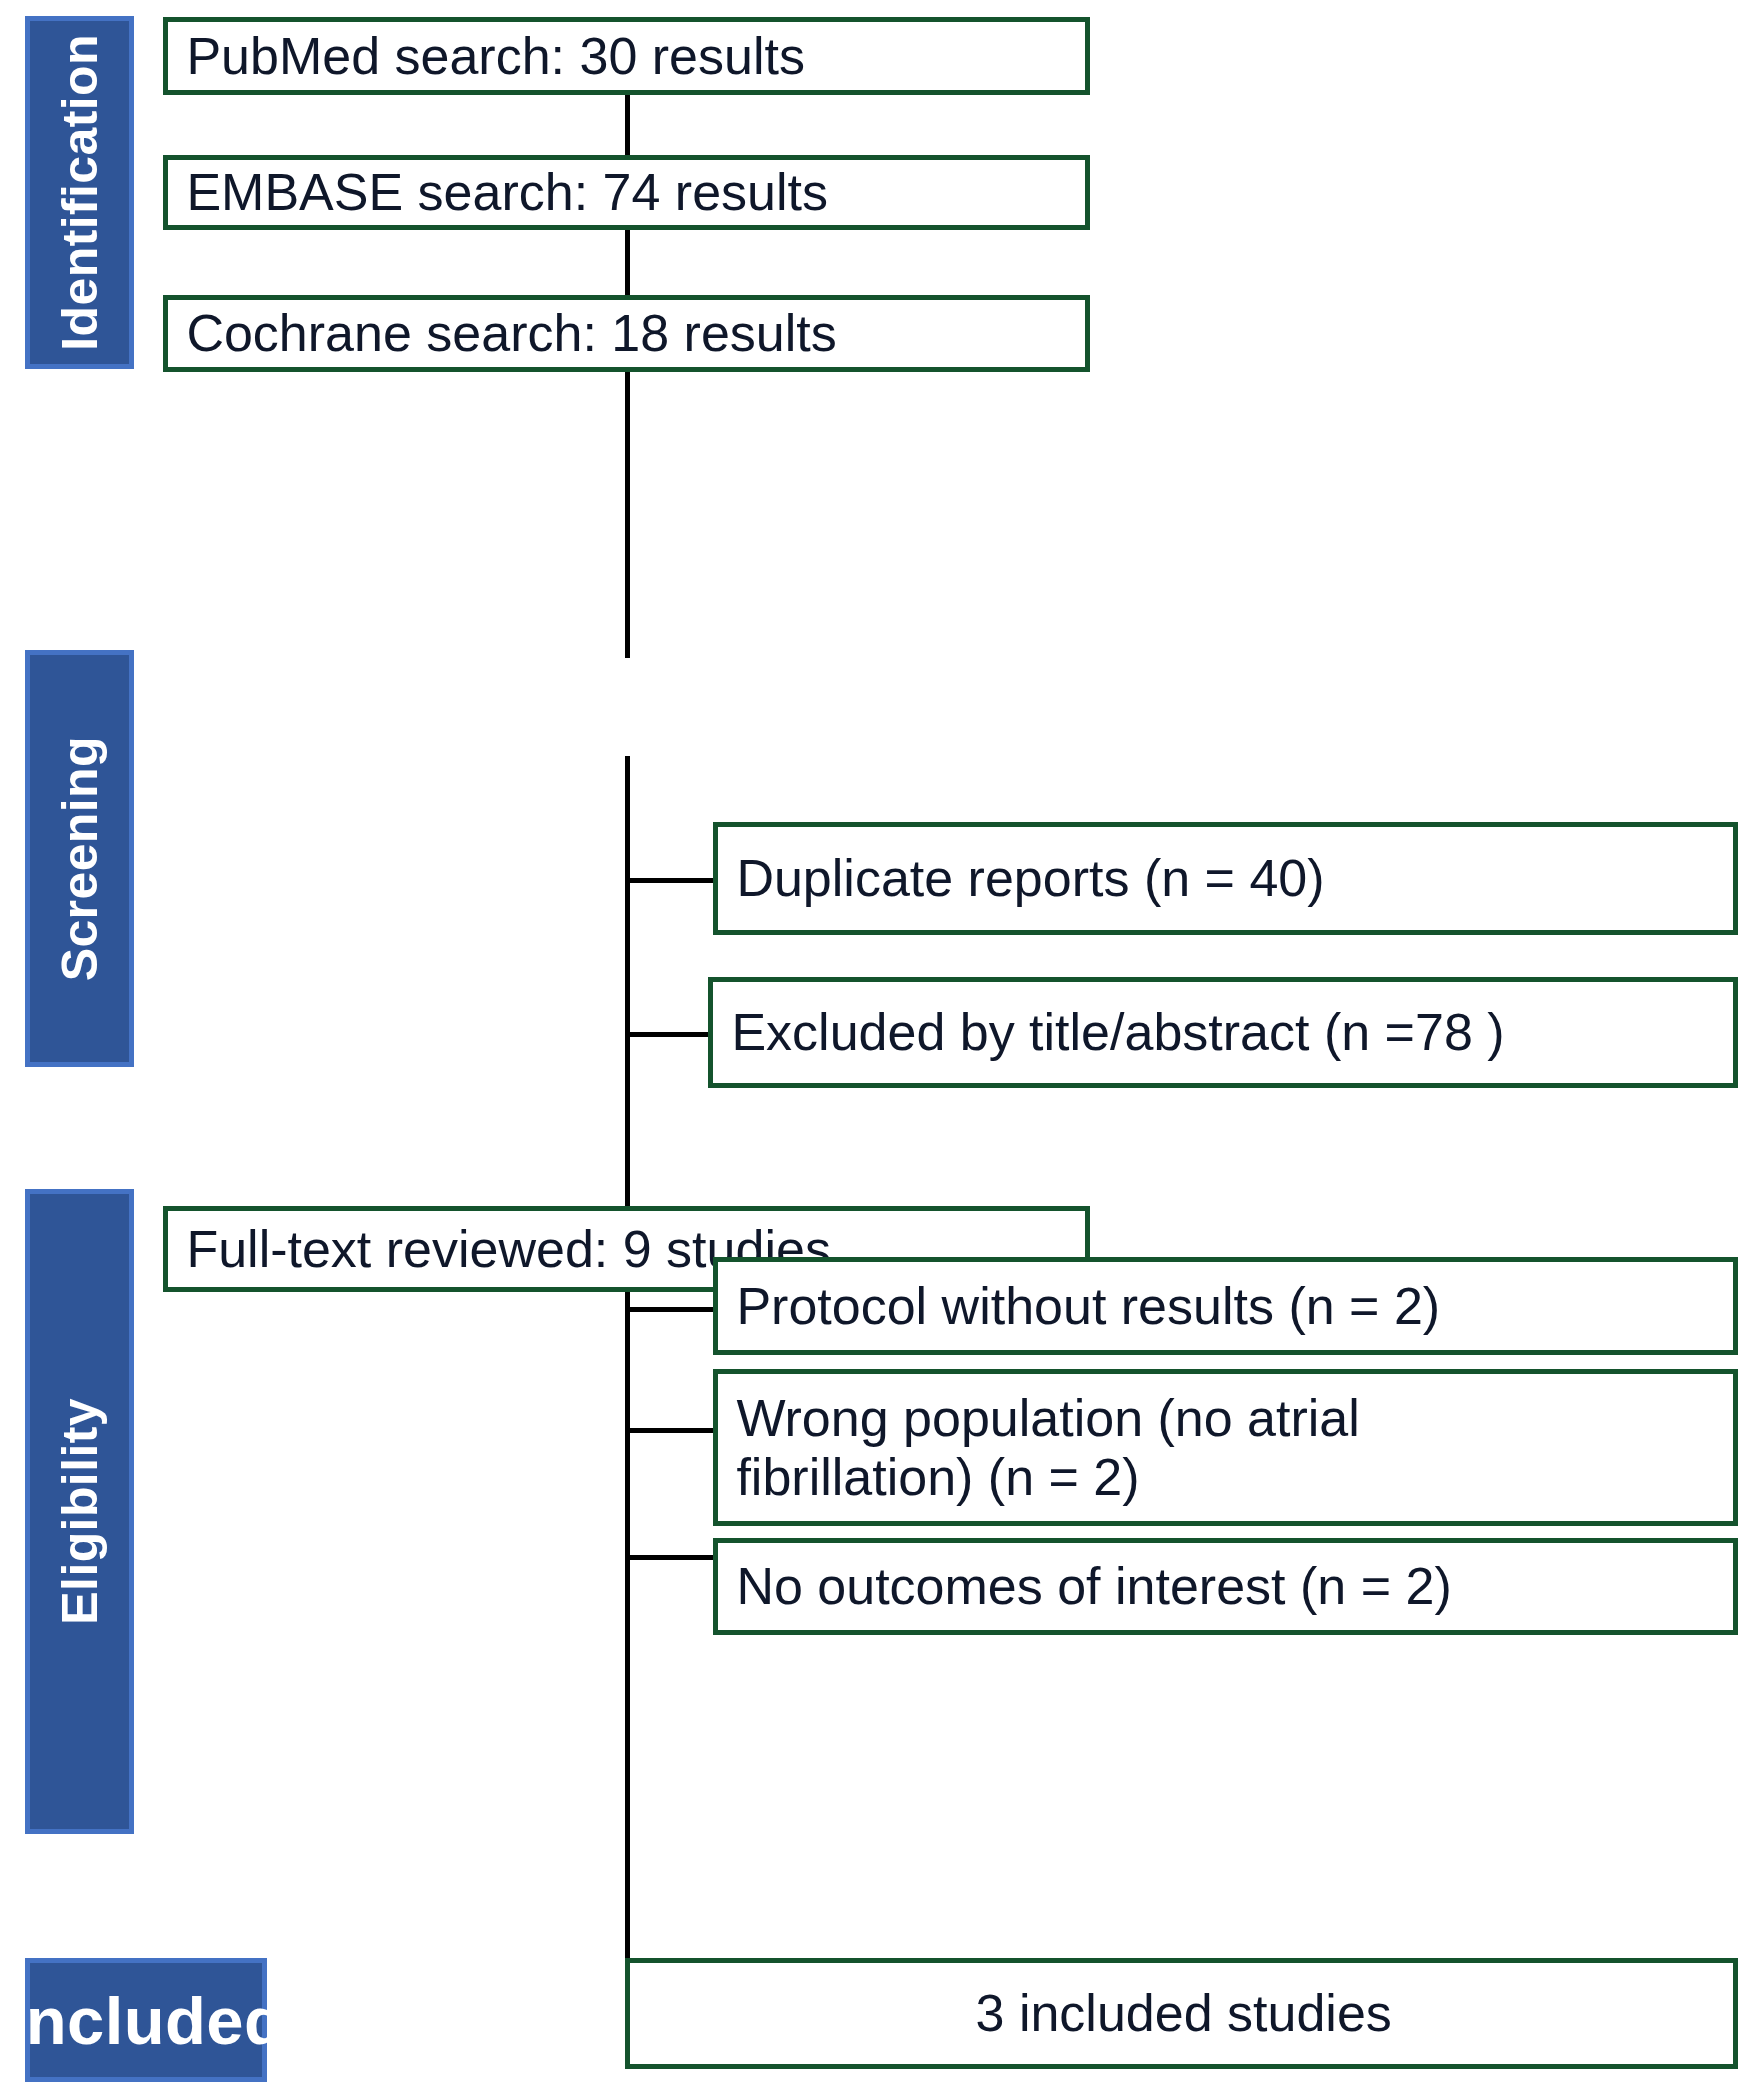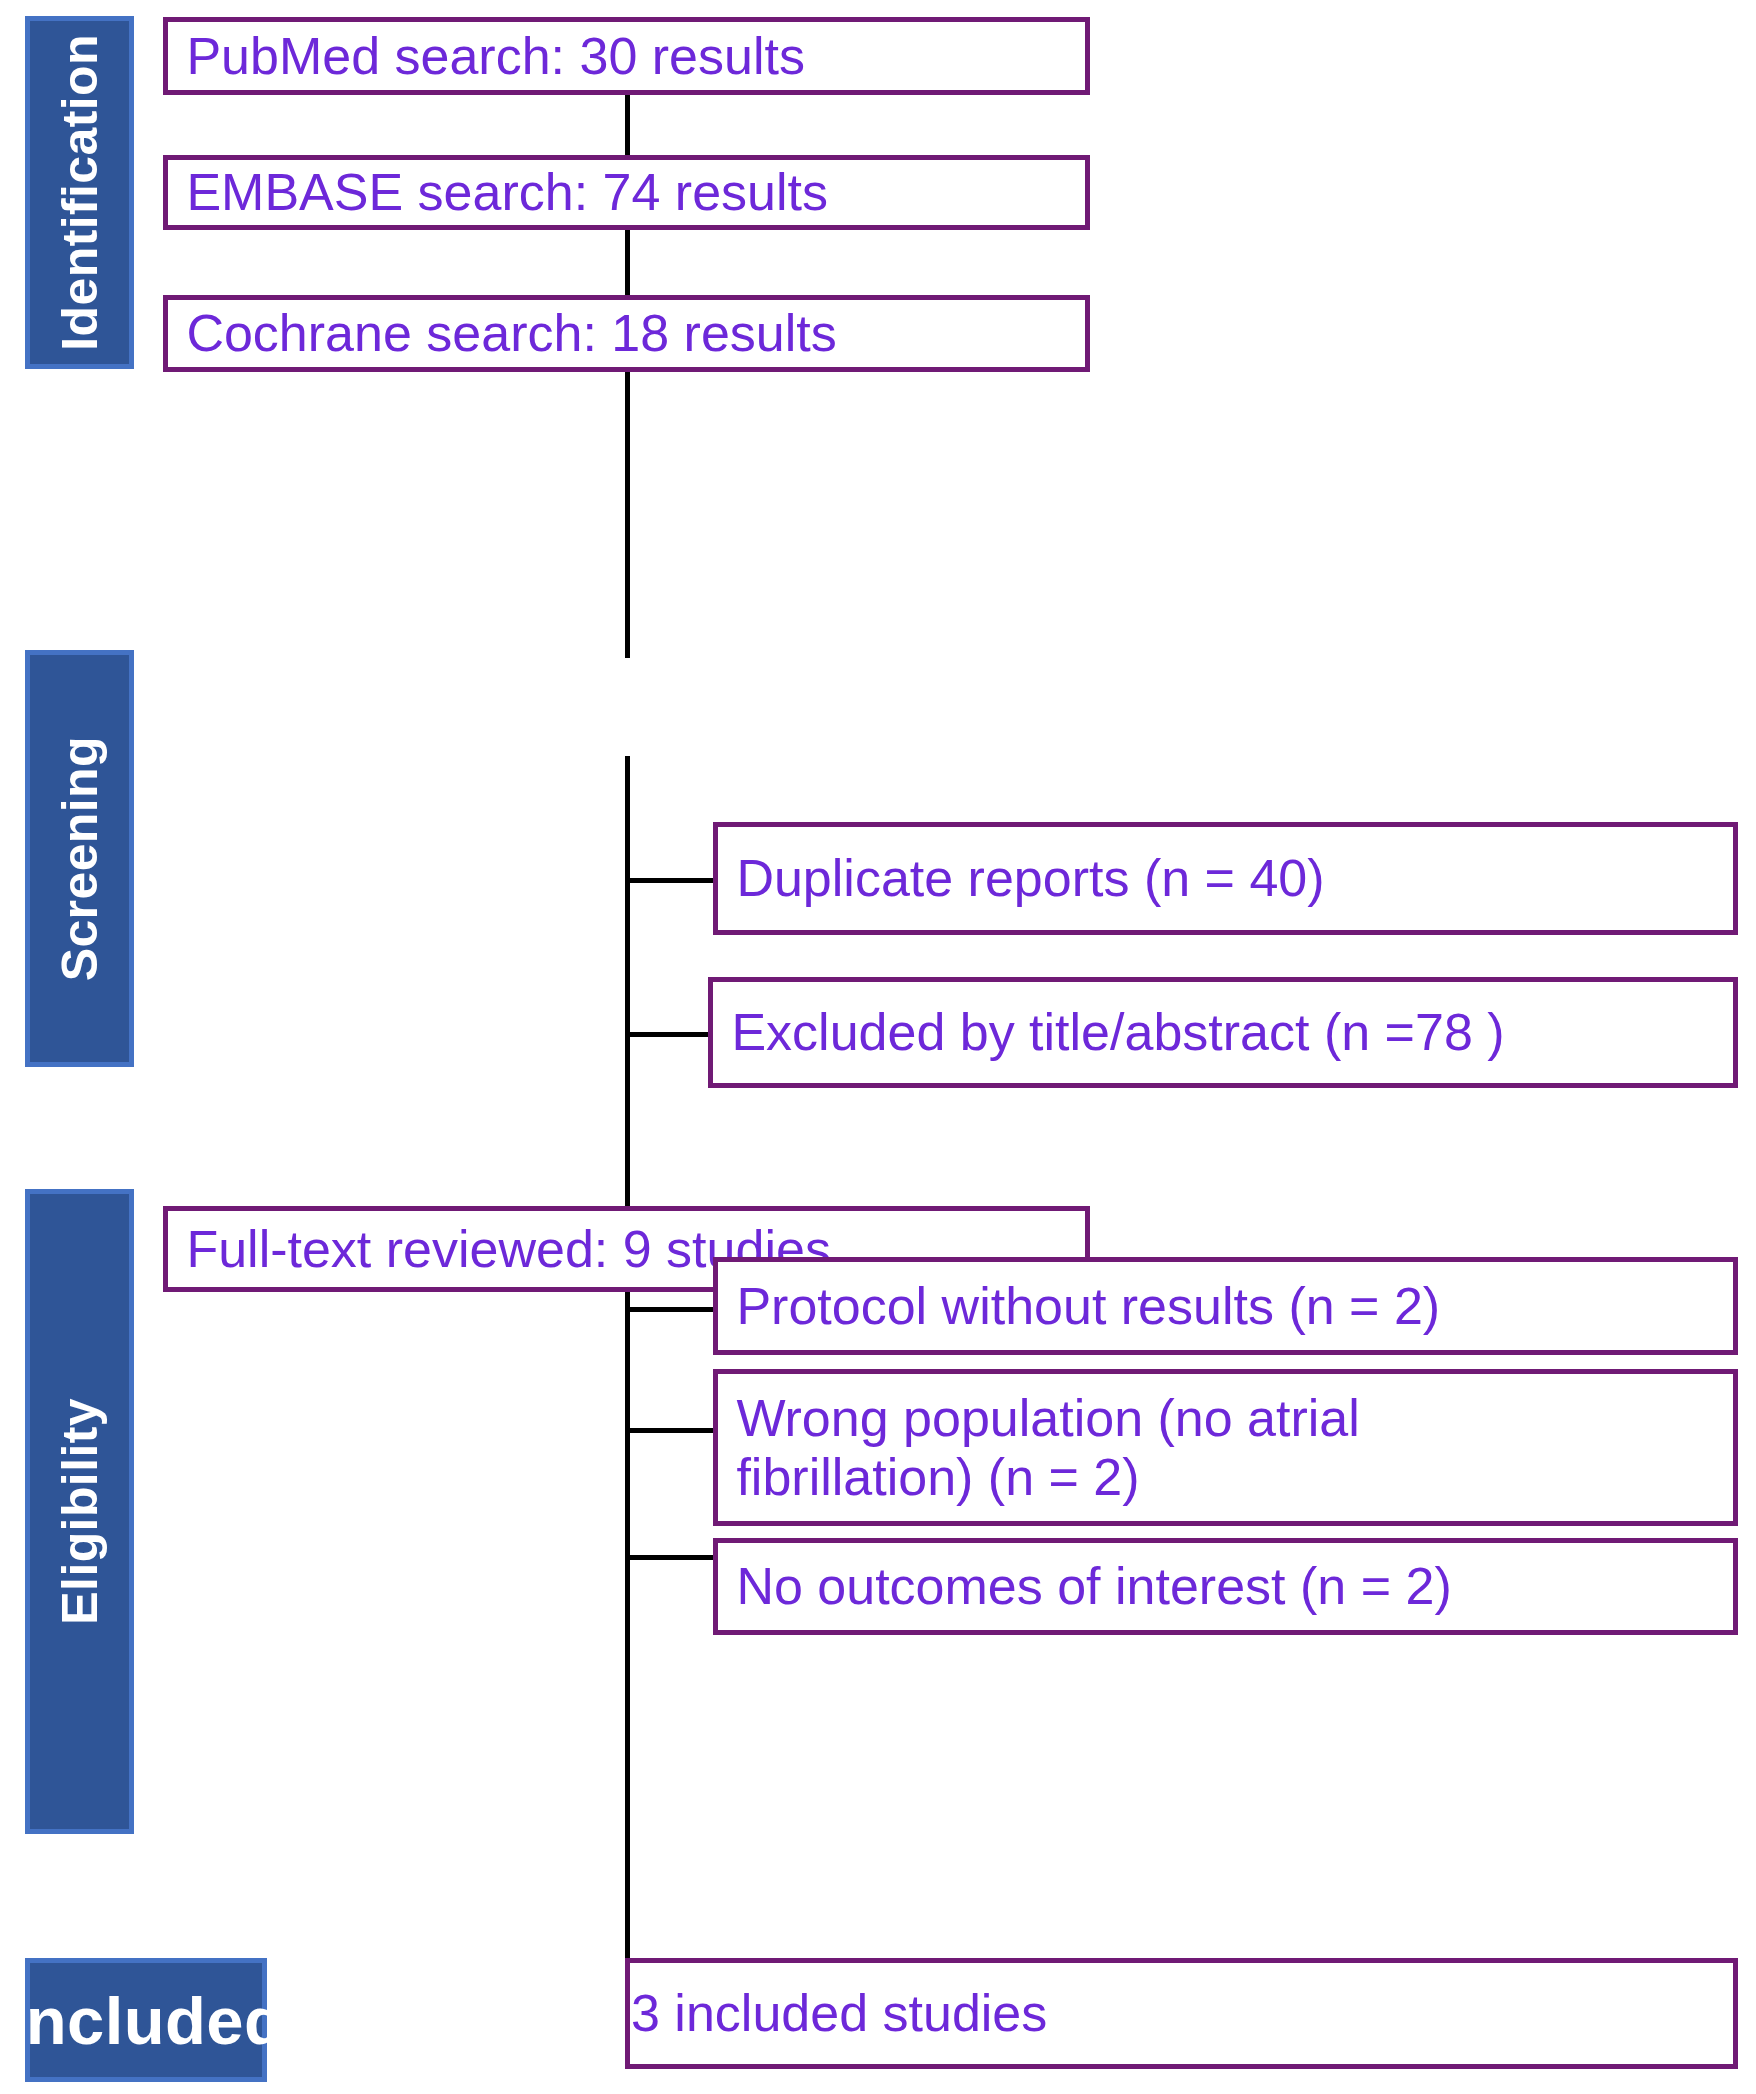--- a/index.html
+++ b/index.html
@@ -41,32 +41,33 @@
   .stage-bar .htext {
     white-space: nowrap;
     font-size: 67px;
     line-height: 1;
   }
 
   
   .flowbox {
     position: absolute;
     background: #ffffff;
-    border: 5px solid #701a75;
+    border: 5px solid #14532d;
     box-sizing: border-box;
     display: flex;
     align-items: center;
     font-size: 52px;
-    color: #6d28d9;
+    color: #0f172a;
     line-height: 1.12;
     padding-left: 18.4px;
     padding-right: 11.7px;
   }
   .flowbox.center {
-    padding-left: 1px;
+    justify-content: center;
+    padding-left: 16px;
   }
   .flowbox .txt {
     display: block;
     white-space: pre-line;
   }
 
   
   .vline {
     position: absolute;
     background: #000000;

